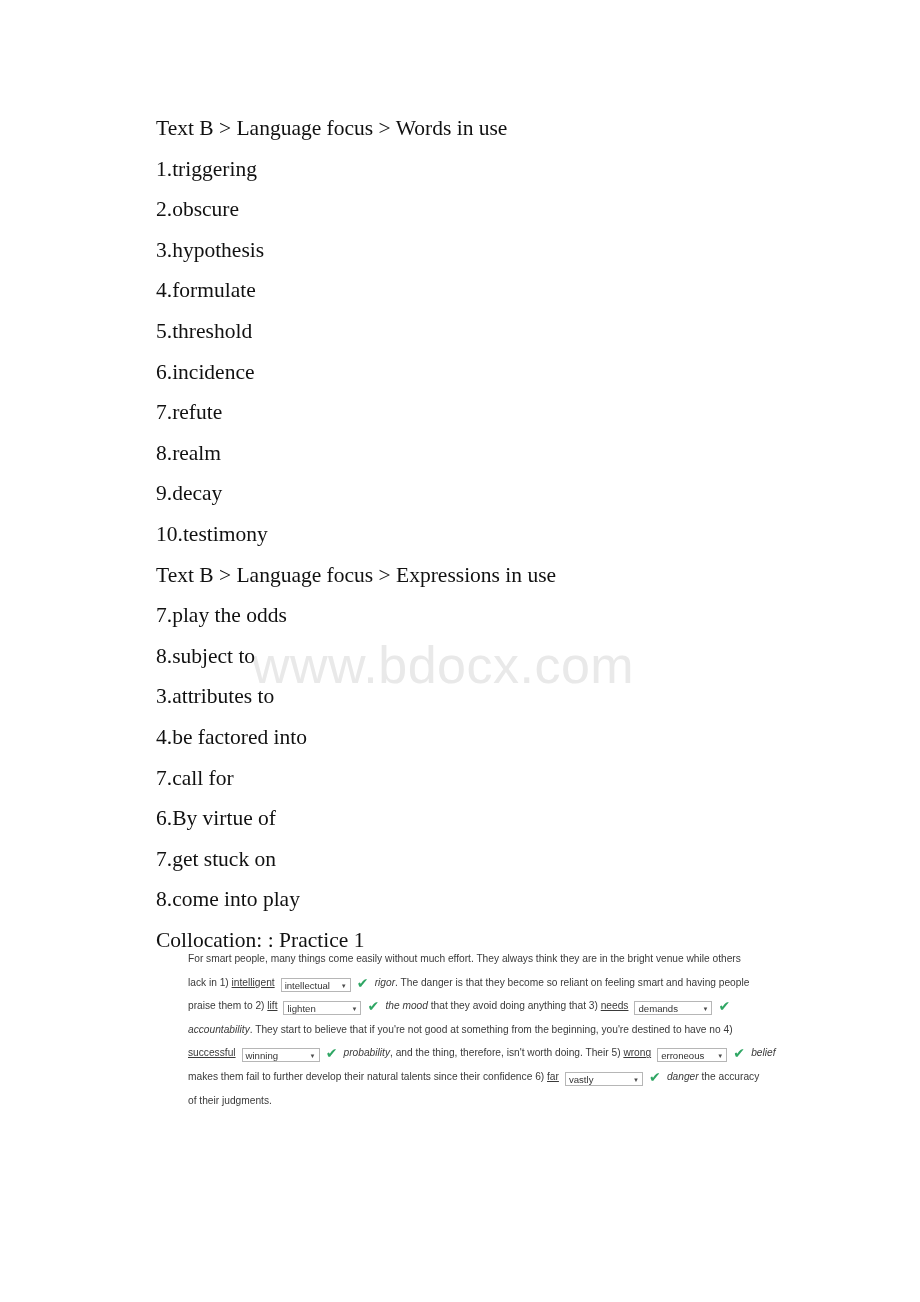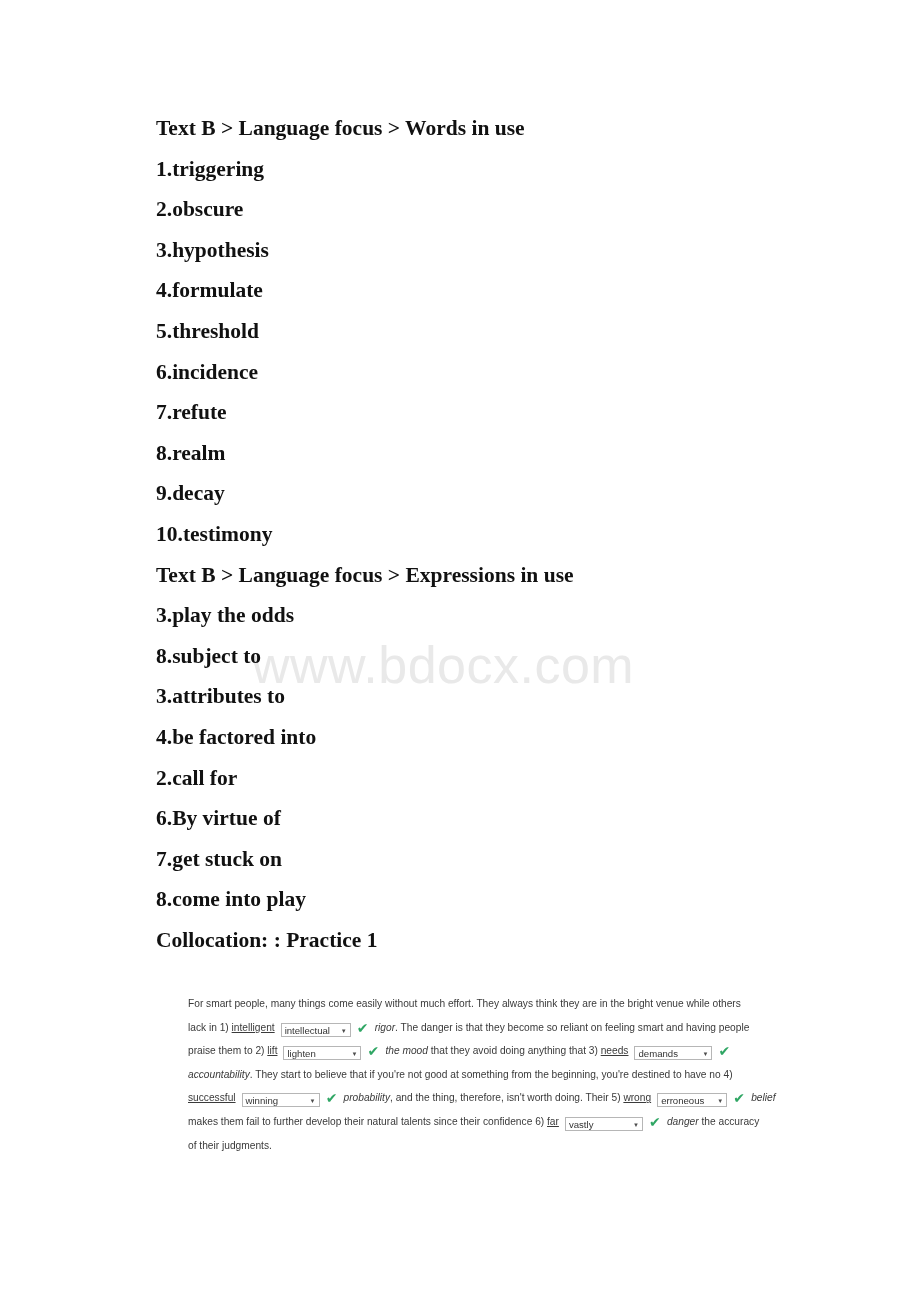--- a/index.html
+++ b/index.html
@@ -32,34 +32,33 @@
     z-index: 0;
   }
 
   
   #doc {
     position: absolute;
     left: 156px;
     top: 108px;
     width: 700px;
     z-index: 2;
-    font-weight: bold;
   }
   .doc-line {
     font-size: 21.5px;
     line-height: 40.6px;
     white-space: pre;
     color: #111111;
   }
 
   
   #exercise {
     position: absolute;
     left: 188px;
-    top: 992px;
+    top: 947px;
     width: 600px;
     z-index: 2;
     font-family: "Liberation Sans", "DejaVu Sans", sans-serif;
     font-size: 10.2px;
     color: #3a3a3a;
     line-height: 23.6px;
   }
   #exercise p {
     margin: 0;
     white-space: normal;
@@ -128,25 +127,25 @@
   <div class="doc-line">2.obscure</div>
   <div class="doc-line">3.hypothesis</div>
   <div class="doc-line">4.formulate</div>
   <div class="doc-line">5.threshold</div>
   <div class="doc-line">6.incidence</div>
   <div class="doc-line">7.refute</div>
   <div class="doc-line">8.realm</div>
   <div class="doc-line">9.decay</div>
   <div class="doc-line">10.testimony</div>
   <div class="doc-line">Text B &gt; Language focus &gt; Expressions in use</div>
-  <div class="doc-line">3.play the odds</div>
+  <div class="doc-line">7.play the odds</div>
   <div class="doc-line">8.subject to</div>
   <div class="doc-line">3.attributes to</div>
   <div class="doc-line">4.be factored into</div>
-  <div class="doc-line">2.call for</div>
+  <div class="doc-line">7.call for</div>
   <div class="doc-line">6.By virtue of</div>
   <div class="doc-line">7.get stuck on</div>
   <div class="doc-line">8.come into play</div>
   <div class="doc-line">Collocation: : Practice 1</div>
 </div>
 
 <div id="exercise">
 
   <p class="ex-line">
     <span>For smart people, many things come easily without much effort. They always think they are in the bright venue while others</span>

